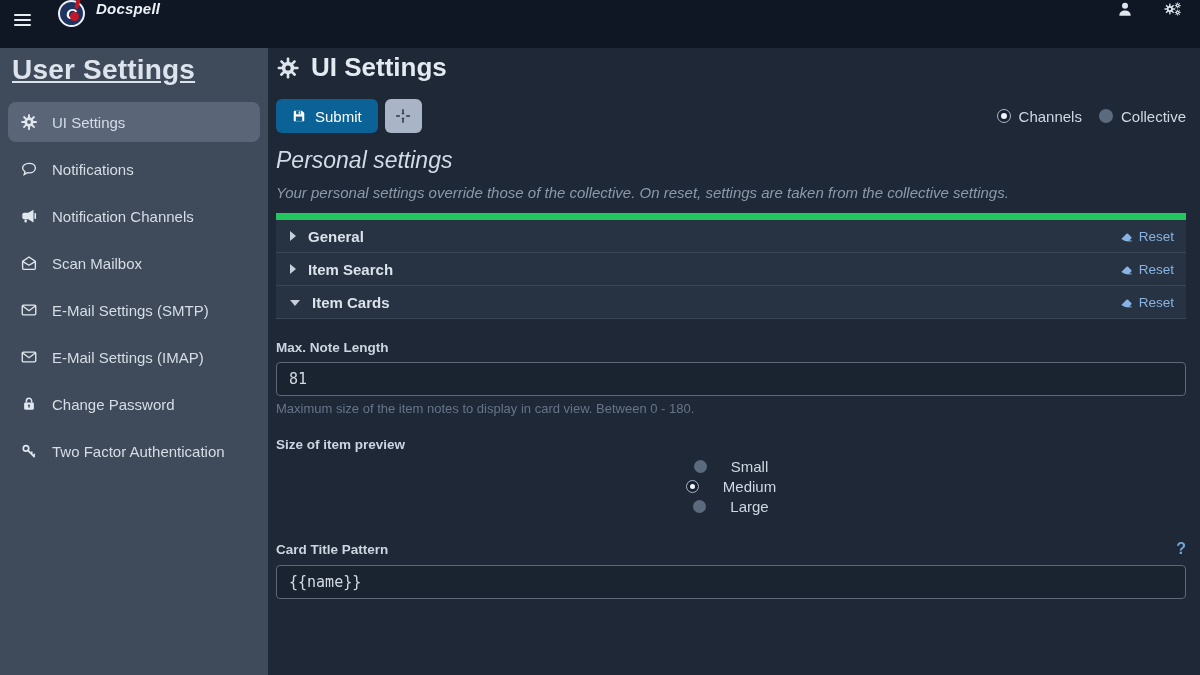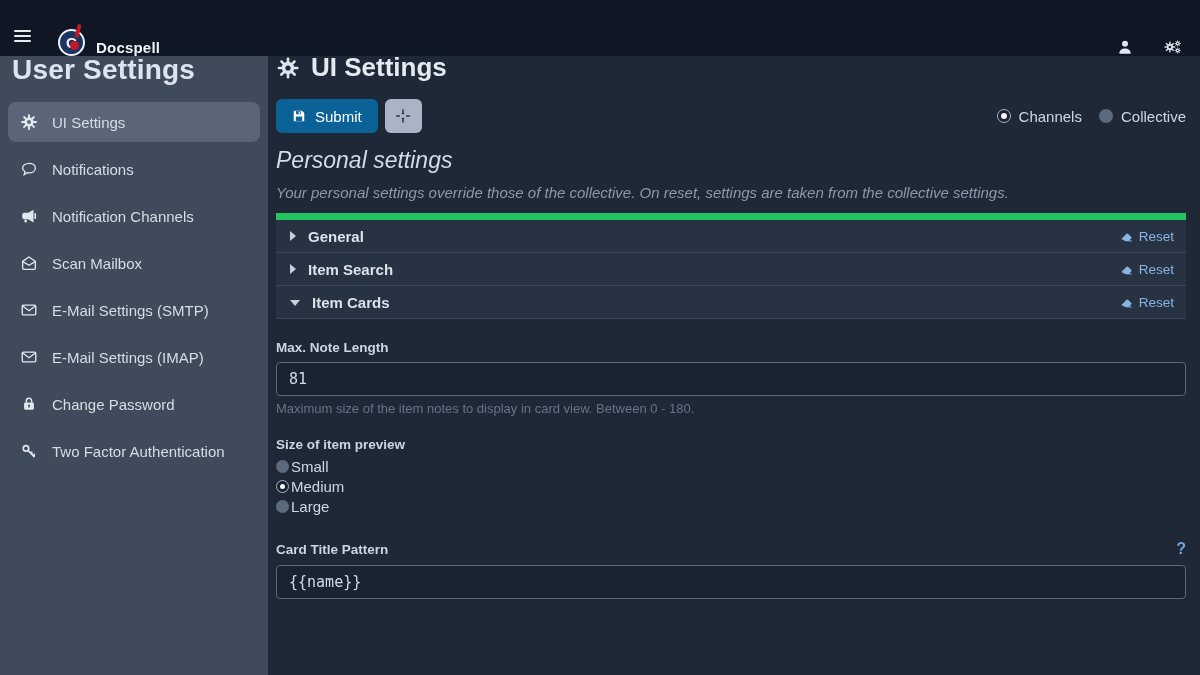--- a/index.html
+++ b/index.html
@@ -1,36 +1,36 @@
 <!DOCTYPE html>
 <html><head>
 <meta charset="utf-8">
 <style>
   * { margin:0; padding:0; box-sizing:border-box; }
   html,body { width:1200px; height:675px; overflow:hidden; }
   body { font-family:"Liberation Sans","DejaVu Sans",sans-serif; background:#1e2836; color:#d3dbe6; }
 
   
-  .navbar { position:absolute; top:0; left:0; width:1200px; height:56px; background:#0f1624;
-            display:flex; align-items:flex-end; z-index:10; }
+  .navbar { position:absolute; top:0; left:0; width:1200px; height:48px; background:#0f1624;
+            display:flex; align-items:flex-start; z-index:10;font-style:italic; }
   .hamburger { width:44px; height:40px; display:flex; align-items:center; justify-content:center; cursor:pointer; }
   .hamburger .bars { width:17px; }
   .hamburger .bars div { height:2px; background:#e7ecf2; margin:3px 0; border-radius:1px; }
   .logo { width:27px; height:27px; border-radius:50%; background:#1d3461; border:2px solid #eef2f7;
           margin-left:14px; position:relative; display:flex; align-items:center; justify-content:center; }
   .logo .c { color:#f2f5f9; font-weight:bold; font-size:15px; line-height:1; }
   .logo .d { position:absolute; right:3px; top:-7px; width:4px; height:14px; background:#c11728; border-radius:2px; transform:rotate(14deg); }
   .logo .dball { position:absolute; right:4px; bottom:4px; width:9px; height:9px; background:#c11728; border-radius:50%; }
   .brand { color:#eef2f7; font-weight:bold; font-size:15px; margin-left:11px; letter-spacing:.2px; }
   .nav-right { margin-left:auto; display:flex; align-items:center; gap:28px; padding-right:18px; }
   .nav-right svg { display:block; }
 
   
   .sidebar { position:absolute; top:40px; left:0; width:268px; height:635px; background:#3f4a5a; padding:10px 8px; }
-  .sidebar-title { font-size:28px; font-weight:bold; color:#dde4ed; padding:4px 4px 16px 4px; letter-spacing:.2px; }
+  .sidebar-title { font-size:28px; font-weight:bold; color:#dde4ed; padding:4px 4px 16px 4px; letter-spacing:.2px;text-decoration:underline; }
   .side-item { display:flex; align-items:center; gap:14px; height:40px; padding:0 12px; margin-bottom:7px;
                border-radius:8px; font-size:15px; color:#d6dde6; cursor:pointer; }
   .side-item.active { background:#5a6578; }
   .side-item .ic { width:18px; height:18px; flex:0 0 18px; color:#e1e7ee; }
 
   
   .main { position:absolute; top:40px; left:268px; width:932px; height:635px; padding:8px 14px 0 8px; background:#1e2836; }
   h1.page-title { display:flex; align-items:center; gap:11px; font-size:26px; color:#e4eaf1; margin:4px 0 16px 0; }
   h1.page-title .ic { width:24px; height:24px; color:#dde4ec; }
   .page-desc { font-size:15.5px; line-height:1.5; color:#93a0b2; margin-bottom:17px; }
@@ -62,21 +62,21 @@
   .form { margin-top:21px; }
   .field { margin-bottom:21px; }
   .field-label { font-size:13.5px; font-weight:bold; color:#ccd5e0; margin-bottom:7px; }
   .label-row { display:flex; align-items:center; justify-content:space-between; margin-bottom:7px; }
   .label-row .field-label { margin:0; }
   .help-q { color:#6ea6da; font-weight:bold; font-size:16px; cursor:pointer; }
   .text-input { width:100%; height:34px; background:#1a2330; border:1px solid #5d6878; border-radius:4px;
                 color:#d3dae4; font-family:"DejaVu Sans Mono","Liberation Mono",monospace; font-size:15px; padding:0 12px; }
   .field-help { font-size:13px; color:#66748a; margin-top:5px; }
 
-  .radio-line { display:flex; align-items:center; gap:2px; font-size:15px; color:#cfd7e2; height:20px; cursor:pointer; }
+  .radio-line { display:flex; align-items:center; gap:24px; font-size:15px; color:#cfd7e2; height:20px; cursor:pointer;justify-content:center; }
   .radio.sm { width:13px; height:13px; flex-basis:13px; }
   .radio.sm.on::after { left:3px; top:3px; width:5px; height:5px; }
 </style>
 </head>
 <body>
 
 <div class="navbar">
   <div class="hamburger">
       <div class="bars">
         <div></div>

